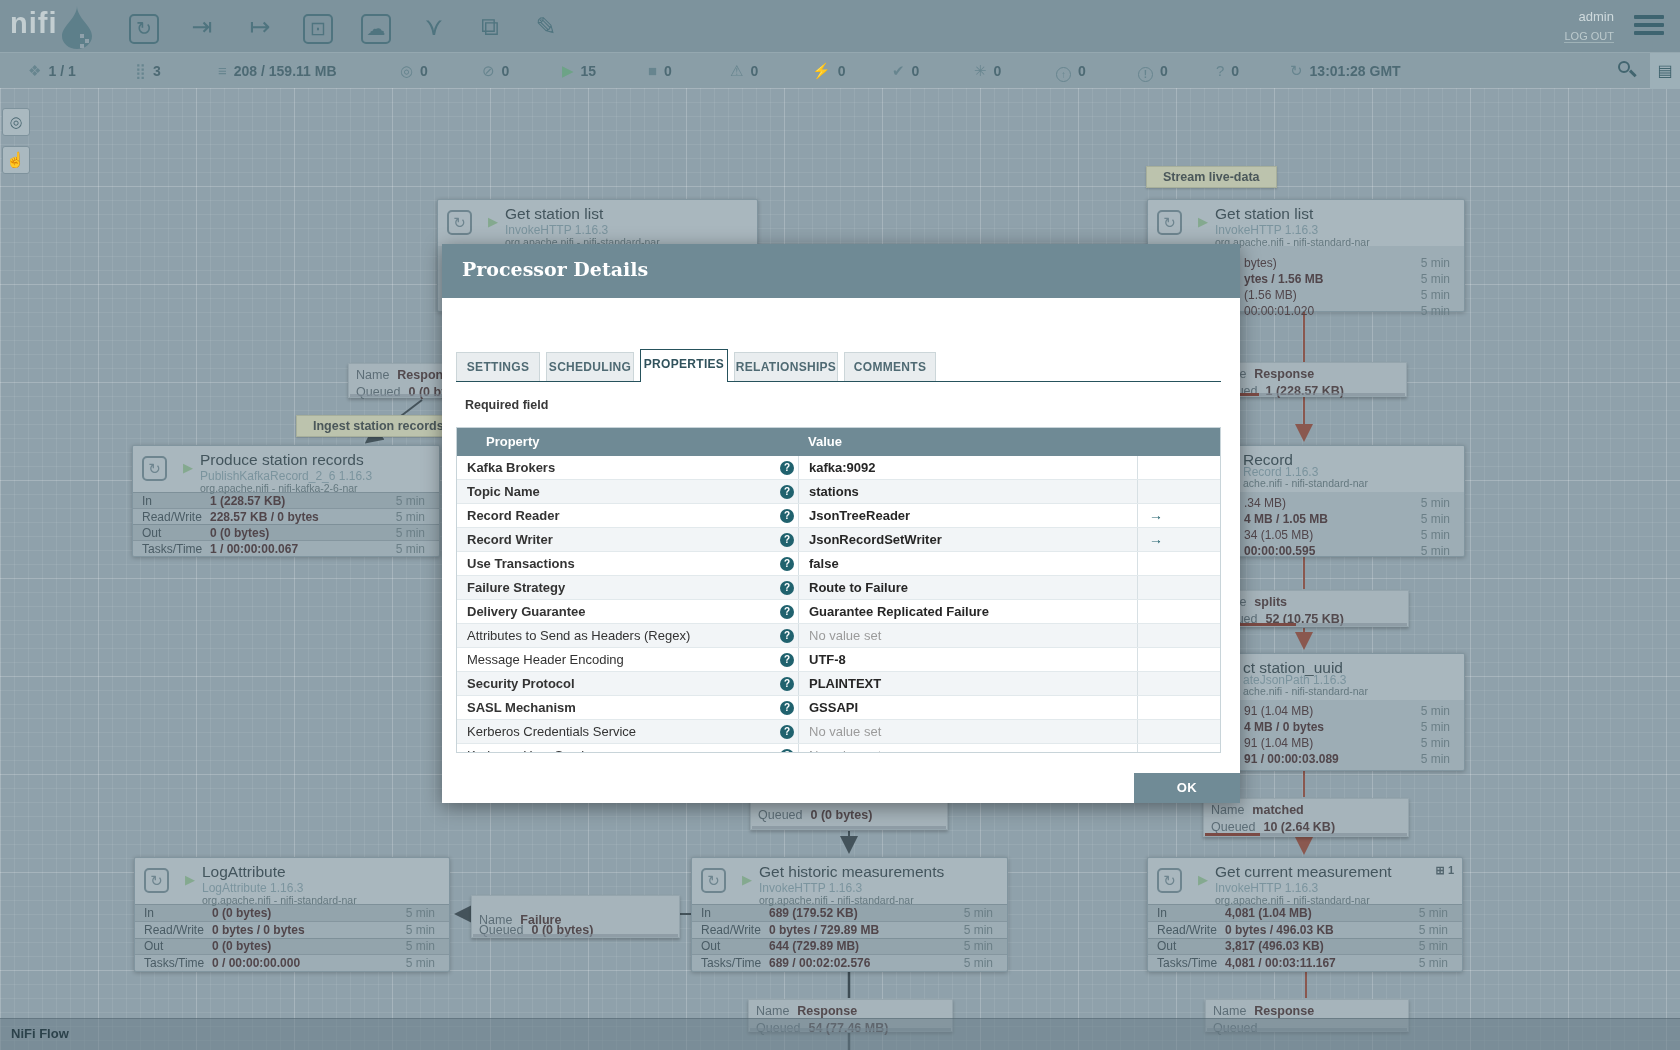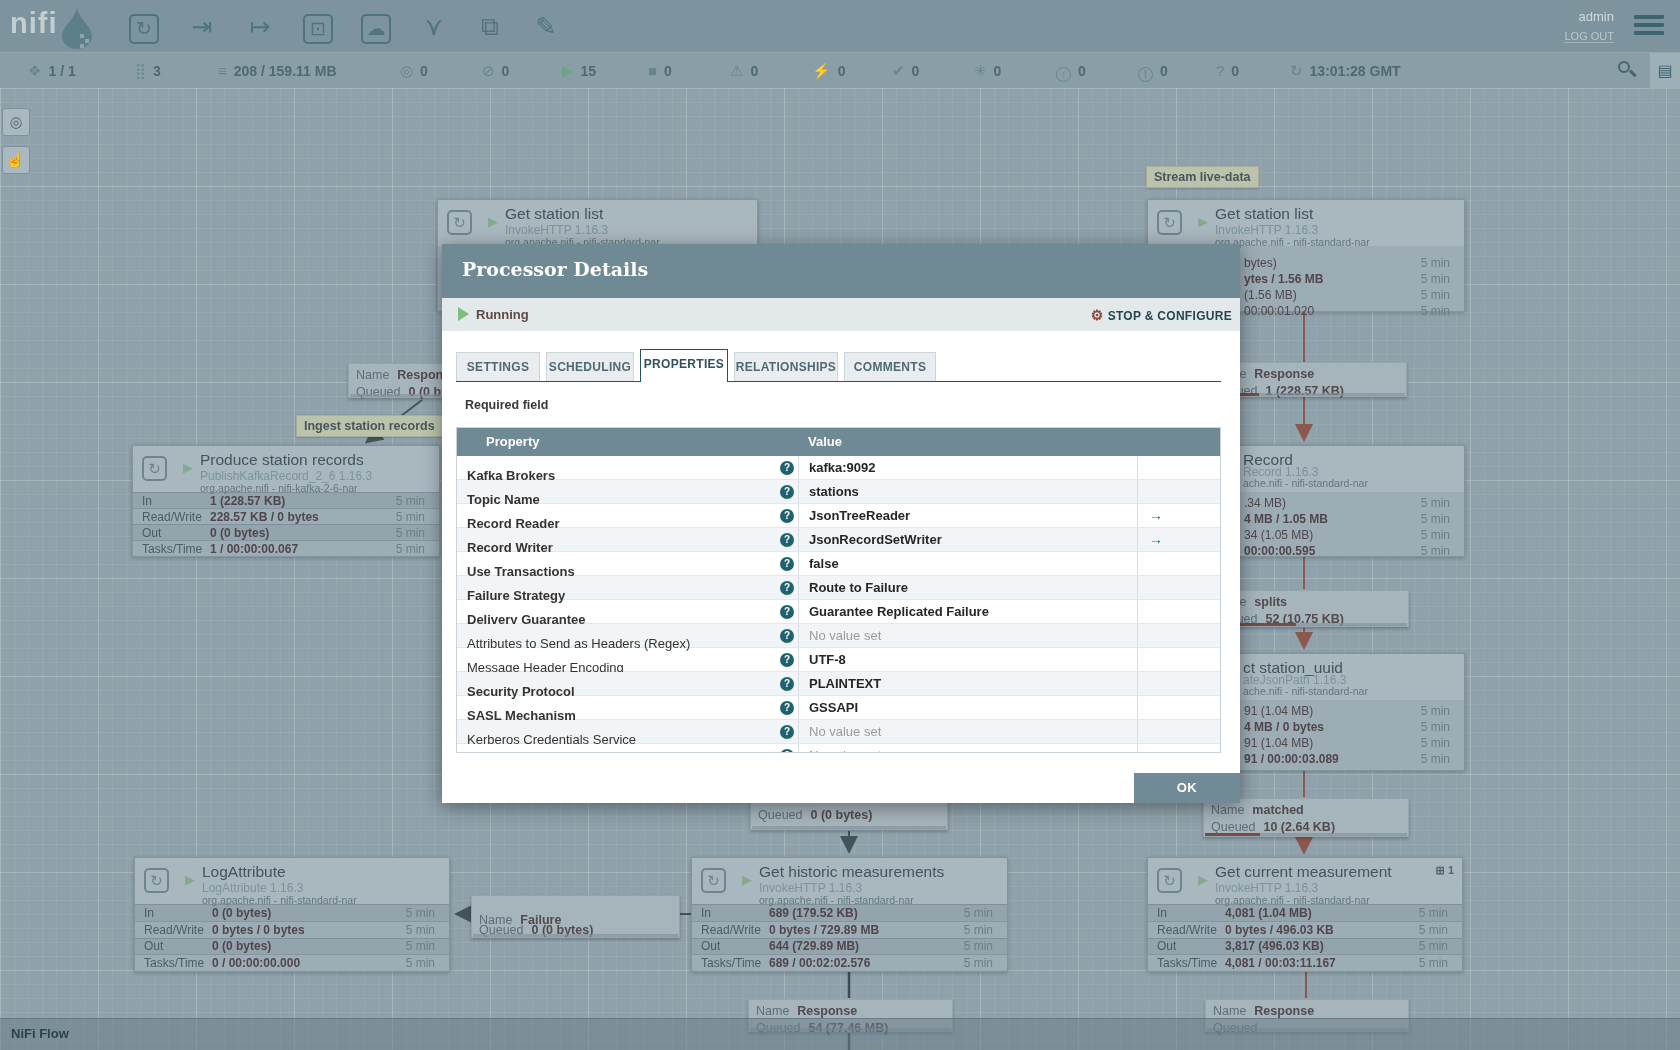--- a/index.html
+++ b/index.html
@@ -53,21 +53,21 @@
   .proc .srow .sv { position:absolute; left:77px; top:50%; transform:translateY(-50%); color:#51464b; font-weight:bold; white-space:nowrap; }
   .proc .srow .sw { position:absolute; right:14px; top:50%; transform:translateY(-50%); color:#6b7f87; }
   .frag { position:absolute; white-space:nowrap; font-size:12px; color:#51464b; }
 
   .clabel { position:absolute; background:#a6b4bb; border:1px solid #95a5ad; box-shadow:0 2px 3px rgba(0,0,0,.22); z-index:3; font-size:12.5px; }
   .clabel .lrow { position:absolute; left:7px; white-space:nowrap; }
   .clabel .lk { color:#5d6e77; margin-right:8px; }
   .clabel .lv { color:#534a4e; font-weight:bold; }
   .clabel .track { position:absolute; left:1px; right:1px; bottom:0; height:3px; background:rgba(130,145,155,.65); }
   .clabel .fill { position:absolute; left:1px; bottom:0; height:3px; background:#7b4a44; }
-  .ylabel { position:absolute; background:#bcc3ad; border:1px solid #a7af9b; z-index:3; font-size:12.5px; font-weight:bold; color:#4a575a; padding:3px 7px; white-space:nowrap; box-shadow:0 1px 2px rgba(0,0,0,.18); }
+  .ylabel { position:absolute; background:#bcc3ad; border:1px solid #a7af9b; z-index:3; font-size:12.5px; font-weight:bold; color:#4a575a; padding:3px 16px; white-space:nowrap; box-shadow:0 1px 2px rgba(0,0,0,.18); }
 
   
   #footer { position:absolute; left:0; top:1018px; width:1680px; height:32px; background:rgba(105,125,136,.55); border-top:1px solid rgba(60,80,90,.35); z-index:15; }
   #breadcrumb { position:absolute; left:11px; top:7px; font-size:13px; font-weight:bold; color:#2c424b; }
 
   
   #overlay-dialog { position:absolute; left:442px; top:244px; width:798px; height:559px; background:#fff; box-shadow:0 4px 18px rgba(0,0,0,.4); z-index:30; }
   #dlg-header { position:absolute; left:0; top:0; right:0; height:54px; background:#6f8a95; }
   #dlg-title { position:absolute; left:20px; top:14px; color:#fff; font-family:"DejaVu Serif", serif; font-weight:bold; font-size:19px; }
   #dlg-statusrow { position:absolute; left:0; top:54px; right:0; height:33px; background:#e3e8eb; }
@@ -79,21 +79,21 @@
   .tab { position:absolute; top:108px; height:30px; background:#e9edef; border:1px solid #ccd6d9; text-align:center; font-size:12px; font-weight:bold; color:#4f6a73; line-height:29px; letter-spacing:.3px; }
   .tab.active { top:105px; height:33px; background:#fff; border:1px solid #26525c; border-bottom:none; z-index:2; color:#31525c; }
   #tab-line { position:absolute; left:14px; top:137px; width:765px; height:1px; background:#26525c; }
   #required-note { position:absolute; left:23px; top:154px; font-size:12.5px; font-weight:bold; color:#383838; }
 
   #prop-table { position:absolute; left:14px; top:183px; width:765px; height:326px; border:1px solid #c8d4d9; overflow:hidden; background:#fff; }
   #prop-head { height:28px; background:#6f8a95; color:#fff; font-size:13px; font-weight:bold; line-height:28px; position:relative; }
   #prop-head .h1 { position:absolute; left:10px;margin-left:19px; } #prop-head .h2 { position:absolute; left:351px; }
   .prow { position:relative; height:24px; border-bottom:1px solid #e2e9ec; font-size:13px; line-height:23px; }
   .prow.alt { background:#f2f5f7; }
-  .prow .pname { position:absolute; left:10px; top:8px; color:#333; white-space:nowrap; }
+  .prow .pname { position:absolute; left:10px; top:0; color:#333; white-space:nowrap; }
   .prow .pname.req { font-weight:bold; }
   .prow .help { position:absolute; left:323px; top:5px; width:14px; height:14px; background:#20626e; border-radius:50%; color:#fff; font-size:10px; font-weight:bold; text-align:center; line-height:14px; }
   .prow .vdiv { position:absolute; left:341px; top:0; bottom:0; width:1px; background:#d7e0e4; }
   .prow .vdiv2 { position:absolute; left:680px; top:0; bottom:0; width:1px; background:#d7e0e4; }
   .prow .pval { position:absolute; left:352px; top:0; color:#262626; font-weight:bold; white-space:nowrap; }
   .prow .pval.unset { color:#9b9b9b; font-weight:normal; }
   .prow .golink { position:absolute; left:692px; top:0; color:#1f5f6b; font-weight:bold; font-size:14px; }
   #ok-btn { position:absolute; right:0; bottom:0; width:106px; height:30px; background:#708b96; color:#fff; font-size:13px; font-weight:bold; text-align:center; line-height:30px; letter-spacing:.5px; }
 </style>
 </head>
@@ -401,25 +401,20 @@
   </div>
 
 <div id="footer">
   <span id="breadcrumb">NiFi Flow</span>
 </div>
 
 <div id="overlay-dialog">
   <div id="dlg-header">
     <span id="dlg-title">Processor Details</span>
   </div>
-  <div id="dlg-statusrow">
-    <span id="run-play"></span>
-    <span id="run-state">Running</span>
-    <span id="stopcfg"><span class="gear">⚙</span><span>STOP &amp; CONFIGURE</span></span>
-  </div>
   <div id="dlg-tabs">
       <div class="tab" style="left: 14px; width: 84px;">SETTINGS</div>
       <div class="tab" style="left: 104px; width: 88px;">SCHEDULING</div>
       <div class="tab active" style="left: 198px; width: 88px;">PROPERTIES</div>
       <div class="tab" style="left: 292px; width: 104px;">RELATIONSHIPS</div>
       <div class="tab" style="left: 402px; width: 92px;">COMMENTS</div>
     </div>
   <div id="tab-line"></div>
   <div id="required-note">Required field</div>
   <div id="prop-table">

